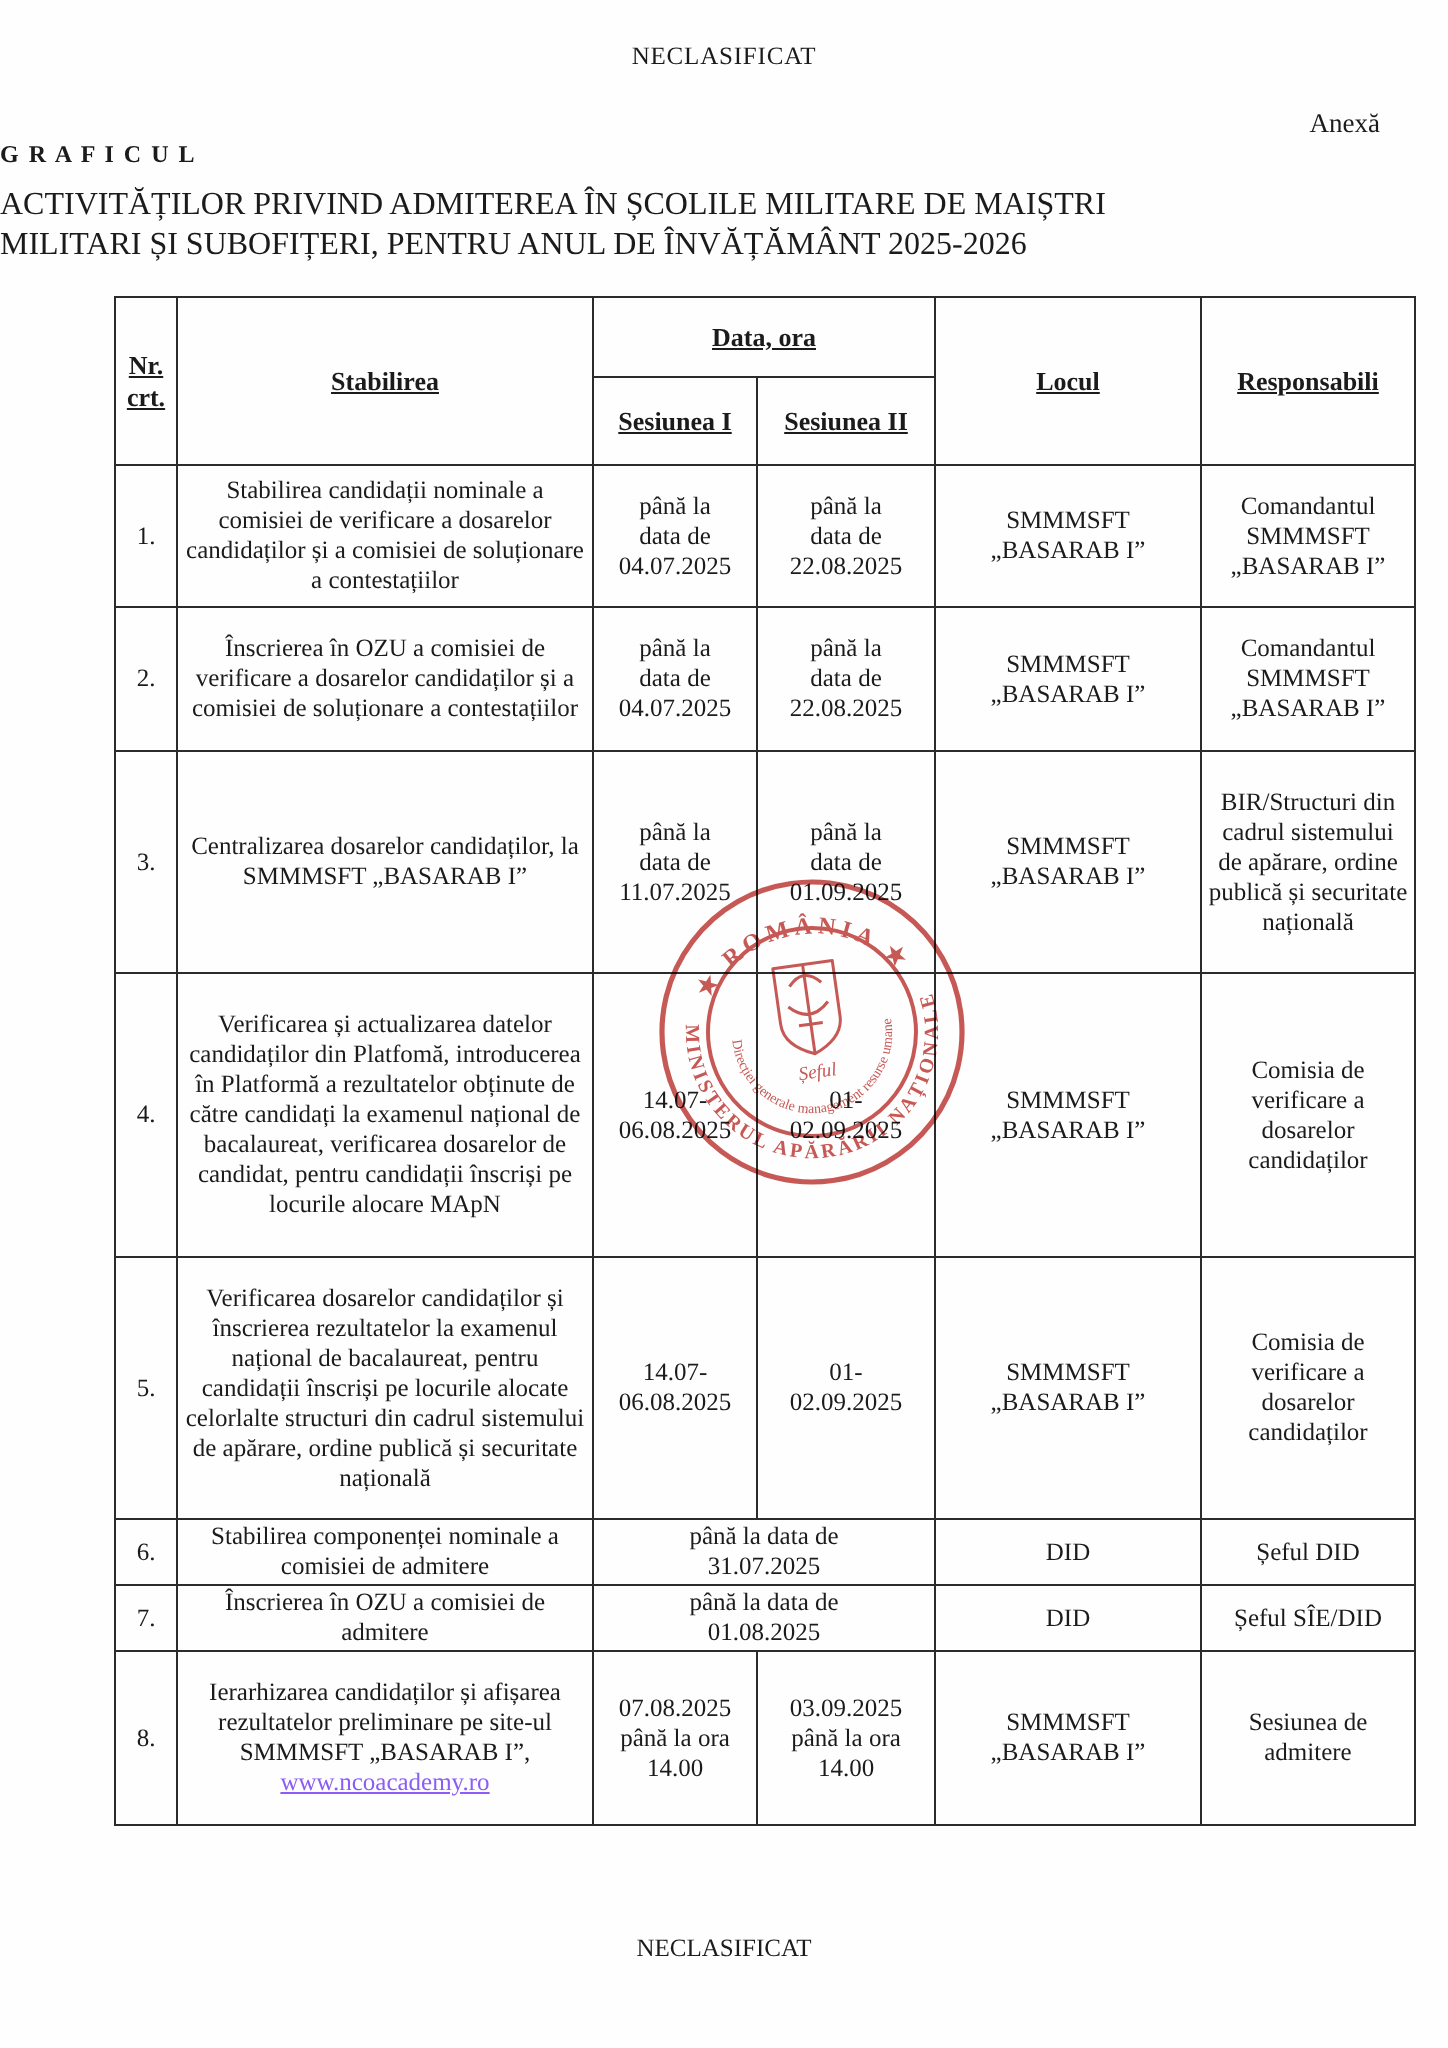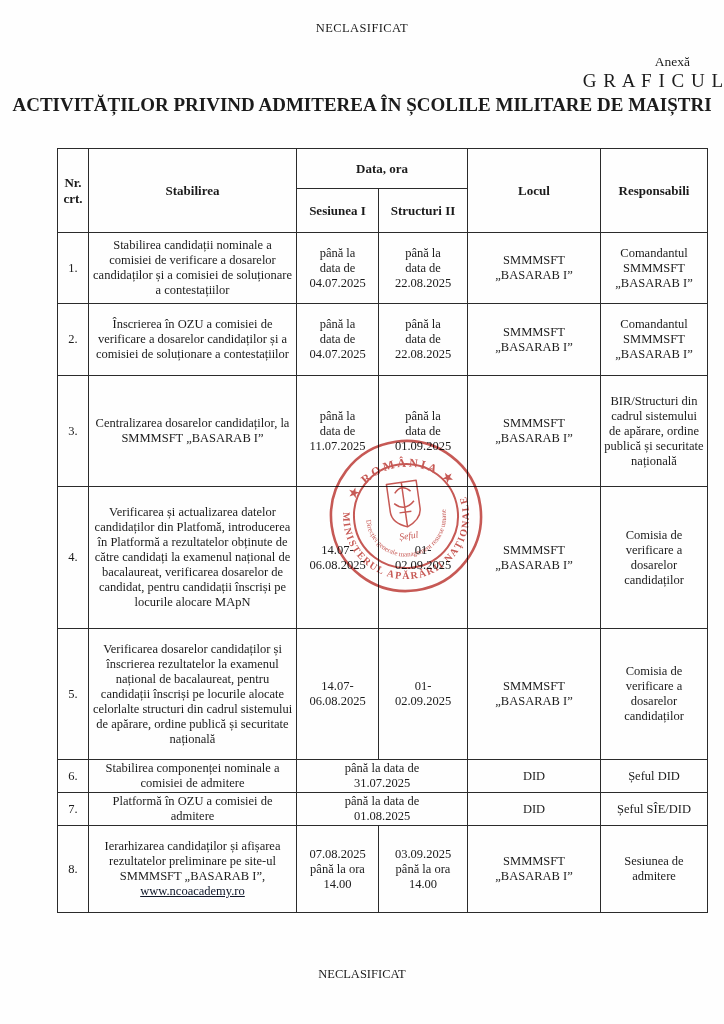--- a/index.html
+++ b/index.html
@@ -13,69 +13,70 @@
   }
   .classification-top {
     position:absolute; top:21px; left:0; width:100%;
     text-align:center; font-size:12.5px; letter-spacing:.4px;
   }
   .annex {
     position:absolute; top:54px; right:34px; font-size:13.5px;
   }
   .doc-heading {
     position:absolute; top:70px; left:0; width:100%;
-    text-align:right; font-weight:normal; font-size:19px; letter-spacing:1px;
+    text-align:left; font-weight:bold; font-size:12px; letter-spacing:1px;
   }
   .doc-title {
     position:absolute; top:93px; left:0; width:100%;
-    text-align:center; font-weight:bold; font-size:19px; line-height:1.23;
+    text-align:left; font-weight:normal; font-size:16px; line-height:1.23;
   }
   table.schedule {
     position:absolute; left:57px; top:148px;
     width:650px; border-collapse:collapse; table-layout:fixed;
   }
   .schedule th, .schedule td {
     border:1.6px solid #2b2b2b;
     text-align:center; vertical-align:middle;
     padding:1px 3px;
     font-size:12.5px; line-height:1.2;
     overflow:hidden;
   }
-  .schedule th { font-weight:bold; font-size:13px; }
+  .schedule th { font-weight:bold; font-size:13px;text-decoration:underline; }
   .pre { white-space:pre-line; }
   thead tr:nth-child(1) { height:40px; }
   thead tr:nth-child(2) { height:44px; }
   tbody tr:nth-child(1) { height:71px; }
   tbody tr:nth-child(2) { height:72px; }
   tbody tr:nth-child(3) { height:111px; }
   tbody tr:nth-child(4) { height:142px; }
   tbody tr:nth-child(5) { height:131px; }
   tbody tr:nth-child(6) { height:32px; }
   tbody tr:nth-child(7) { height:32px; }
   tbody tr:nth-child(8) { height:87px; }
-  a.site-link { color:#0f172a; text-decoration:underline; }
+  a.site-link { color:#8b5cf6; text-decoration:underline; }
   .footer {
     position:absolute; top:966px; left:0; width:100%;
     text-align:center; font-size:12.5px; line-height:1.3;
   }
   .stamp {
     position:absolute; left:324px; top:434px;
     mix-blend-mode:multiply; opacity:.88;
     transform:rotate(-8deg);
     pointer-events:none;
   }
 </style>
 </head>
 <body>
 
 <div class="classification-top">NECLASIFICAT</div>
 <div class="annex">Anexă</div>
 <div class="doc-heading">G R A F I C U L</div>
 <div class="doc-title">
   <div>ACTIVITĂȚILOR PRIVIND ADMITEREA ÎN ȘCOLILE MILITARE DE MAIȘTRI</div>
+  <div>MILITARI ȘI SUBOFIȚERI, PENTRU ANUL DE ÎNVĂȚĂMÂNT 2025-2026</div>
 </div>
 
 <table class="schedule">
   <colgroup>
     <col style="width:31px">
       <col style="width:208px">
       <col style="width:82px">
     <col style="width:89px">
       <col style="width:133px">
       <col style="width:107px">
@@ -84,21 +85,21 @@
     <tr>
       <th rowspan="2" class="pre">Nr.
 crt.</th>
       <th rowspan="2">Stabilirea</th>
       <th colspan="2">Data, ora</th>
       <th rowspan="2">Locul</th>
       <th rowspan="2">Responsabili</th>
     </tr>
     <tr>
       <th>Sesiunea I</th>
-      <th>Structuri II</th>
+      <th>Sesiunea II</th>
     </tr>
   </thead>
   <tbody>
     <tr>
       <td>1.</td>
       <td>Stabilirea candidații nominale a comisiei de verificare a dosarelor candidaților și a comisiei de soluționare a contestațiilor</td>
       <td class="pre">până la
 data de
 04.07.2025</td>
       <td class="pre">până la
@@ -163,21 +164,21 @@
     <tr>
       <td>6.</td>
       <td>Stabilirea componenței nominale a comisiei de admitere</td>
       <td colspan="2" class="pre">până la data de
 31.07.2025</td>
       <td>DID</td>
       <td>Șeful DID</td>
     </tr>
     <tr>
       <td>7.</td>
-      <td>Platformă în OZU a comisiei de admitere</td>
+      <td>Înscrierea în OZU a comisiei de admitere</td>
       <td colspan="2" class="pre">până la data de
 01.08.2025</td>
       <td>DID</td>
       <td>Șeful SÎE/DID</td>
     </tr>
     <tr>
       <td>8.</td>
       <td>
         <span>Ierarhizarea candidaților și afișarea rezultatelor preliminare pe site-ul SMMMSFT „BASARAB I”,</span><br>
         <a class="site-link" href="#">www.ncoacademy.ro</a>

